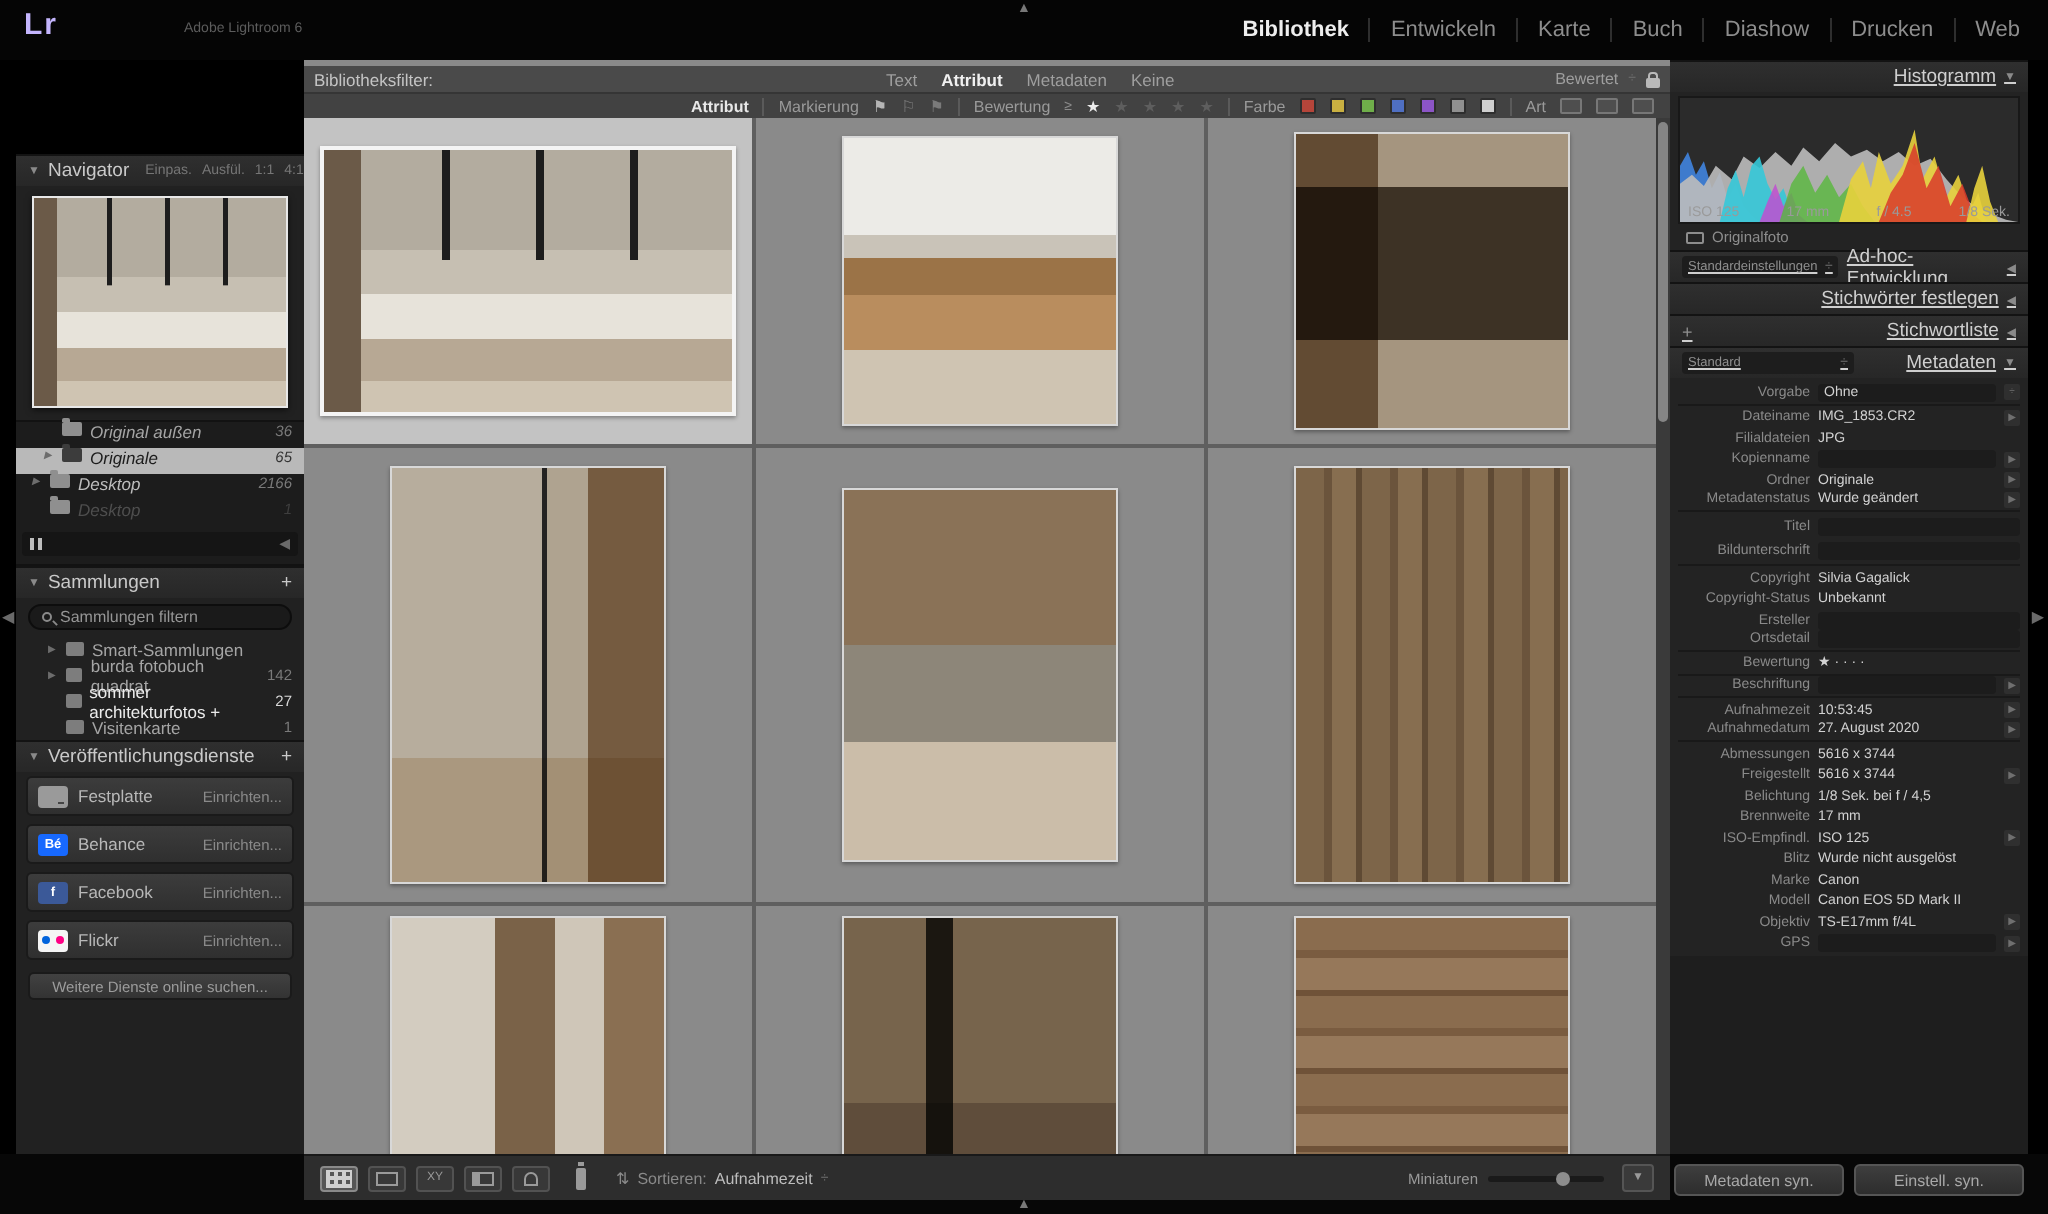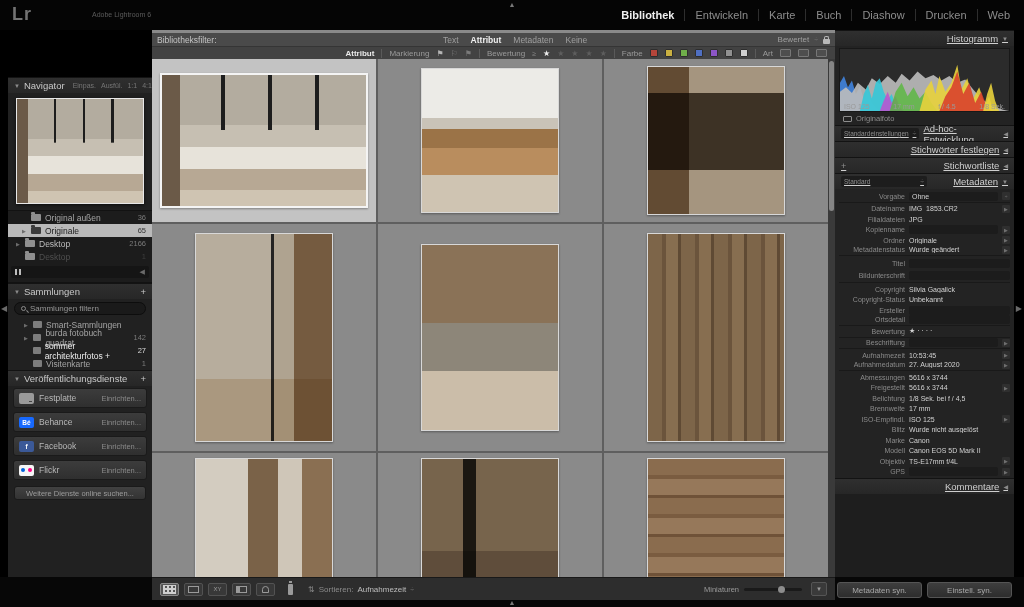--- a/index.html
+++ b/index.html
@@ -1,21 +1,21 @@
 <!DOCTYPE html>
 <html><head>
 <meta charset="utf-8">
 <style>
   * { margin:0; padding:0; box-sizing:border-box; }
   html,body { width:1024px; height:607px; background:#000; overflow:hidden;
     font-family:"Liberation Sans", sans-serif; font-size:9px; color:#9e9e9e; }
 
   
   .topbar { position:absolute; left:0; top:0; width:1024px; height:30px; background:#050505; }
-  .lr-logo { position:absolute; left:12px; top:4px; color:#737373; font-size:18px; font-weight:bold; letter-spacing:1px; }
+  .lr-logo { position:absolute; left:12px; top:4px; color:#c4b5fd; font-size:15px; font-weight:bold; letter-spacing:1px; }
   .app-title { position:absolute; left:92px; top:11px; font-size:7px; color:#5c5c5c; }
   .top-collapse { position:absolute; left:50%; top:1px; transform:translateX(-50%); font-size:7px; color:#787878; cursor:pointer; }
   .modules { position:absolute; right:4px; top:0; height:30px; display:flex; align-items:center; }
   .module { padding:0 10px; font-size:11px; color:#8d8d8d; border-left:1px solid #2e2e2e; cursor:pointer; }
   .module:first-child { border-left:none; }
   .module.active { color:#eeeeee; font-weight:bold; }
 
   
   .gutter-arrow { position:absolute; top:50%; font-size:8px; color:#6a6a6a; }
 
@@ -23,21 +23,21 @@
   .left-panel { position:absolute; left:8px; top:30px; width:144px; height:547px; background:#212121; overflow:hidden; display:flex; flex-direction:column;margin-top:47px; }
   .phead { height:16px; min-height:16px; display:flex; align-items:center; padding:0 6px; gap:4px;
     background:linear-gradient(#2f2f2f,#272727); border-top:1px solid #131313; color:#c9c9c9; font-size:9.5px; }
   .phead .tri { font-size:6px; color:#8a8a8a; }
   .phead .grow { flex:1; }
   .nav-opts { display:flex; gap:5px; font-size:7px; color:#767676; }
   .nav-preview-wrap { padding:5px 8px 6px; }
   .nav-preview { width:128px; height:106px; border:1px solid #e8e8e8; box-shadow:0 1px 3px rgba(0,0,0,.6); }
 
   .folder-box { background:#1c1c1c; border-top:1px solid #121212; border-bottom:1px solid #121212; }
-  .frow { height:13px; display:flex; align-items:center; gap:4px; padding:0 6px 0 14px; font-size:8.5px; color:#a5a5a5; cursor:pointer; }
+  .frow { height:13px; display:flex; align-items:flex-start; gap:4px; padding:0 6px 0 14px; font-size:8.5px; color:#a5a5a5; cursor:pointer;font-style:italic; }
   .frow .tri { font-size:5px; color:#6c6c6c; width:5px; }
   .frow .count { margin-left:auto; color:#7a7a7a; font-size:7.5px; }
   .frow.selected { background:#b9b9b9; color:#1c1c1c; }
   .frow.selected .count { color:#333; }
   .frow.root { padding-left:8px; color:#bdbdbd; }
   .frow.dim { color:#4e4e4e; }
   .frow.dim .count { color:#3e3e3e; }
   .folder-icon { width:10px; height:7px; background:#8f8f8f; border-radius:1px; position:relative; }
   .folder-icon::before { content:""; position:absolute; left:0; top:-2px; width:4px; height:2px; background:#8f8f8f; border-radius:1px 1px 0 0; }
   .frow.selected .folder-icon { background:#3c3c3c; }
@@ -577,24 +577,20 @@
       <span class="mval">TS-E17mm f/4L</span>
       <span class="act">▶</span>
     </div>
     <div class="mrow">
       <span class="mlabel">GPS</span>
       <span class="mval box"></span>
       <span class="act">▶</span>
     </div>
   </div>
 
-  <div class="rhead">
-    <span>Kommentare</span>
-    <span class="tri">◀</span>
-  </div>
   <div class="comments-body"></div>
 </div>
 
 <div class="bottom-strip">
   <div class="sync-btns">
     <div class="lrbtn">Metadaten syn.</div>
     <div class="lrbtn">Einstell. syn.</div>
   </div>
   <span class="film-arrow">▲</span>
 </div>

